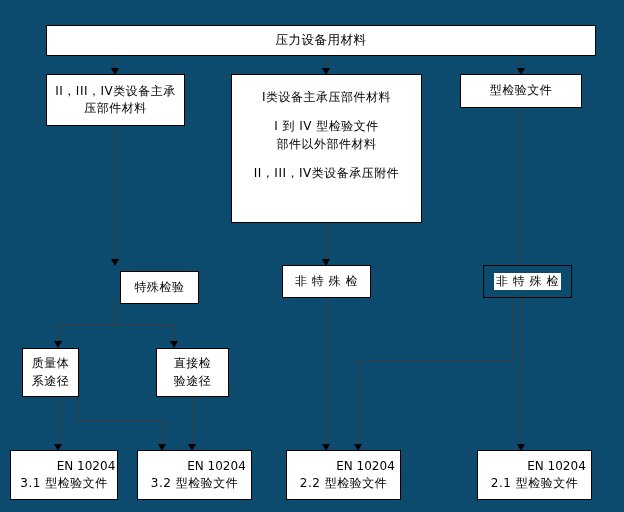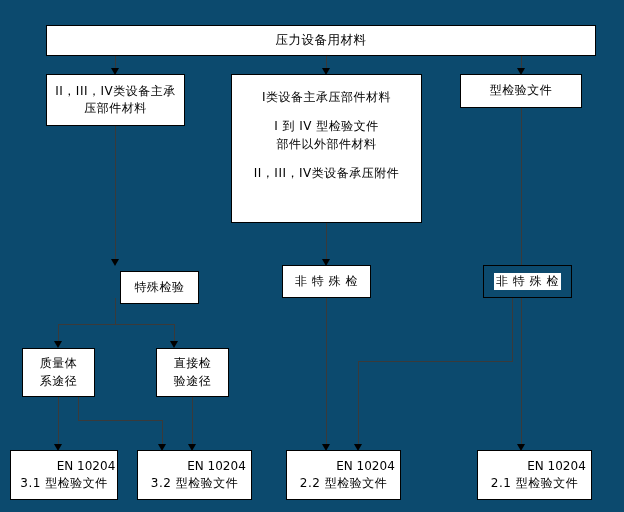--- a/index.html
+++ b/index.html
@@ -151,21 +151,21 @@
   </div>
 
   <div class="node" style="left:282px; top:265px; width:89px; height:33px;">
     <span class="line cn">非 特 殊 检</span>
   </div>
 
   <div class="node" style="left:483px; top:265px; width:89px; height:33px; background:transparent;">
     <span class="line cn" style="background:#ffffff; padding:0 2px;">非 特 殊 检</span>
   </div>
 
-  <div class="node" style="left:22px; top:348px; width:73px; height:49px;">
+  <div class="node" style="left:22px; top:348px; width:57px; height:49px;">
     <span class="line cn">质量体</span>
     <span class="line cn">系途径</span>
   </div>
 
   <div class="node" style="left:156px; top:348px; width:73px; height:49px;">
     <span class="line cn">直接检</span>
     <span class="line cn">验途径</span>
   </div>
 
   <div class="node" style="left:10px; top:450px; width:108px; height:50px;">

